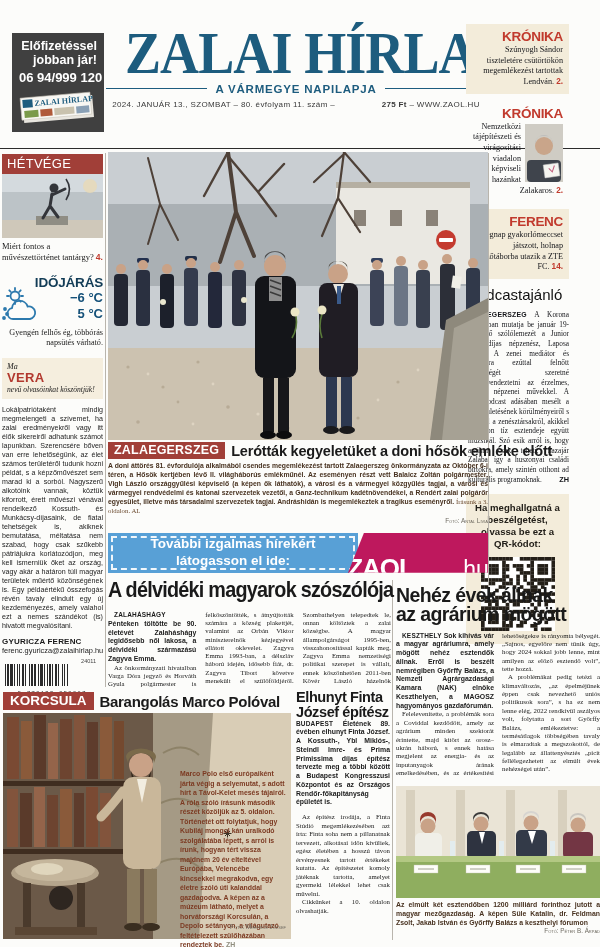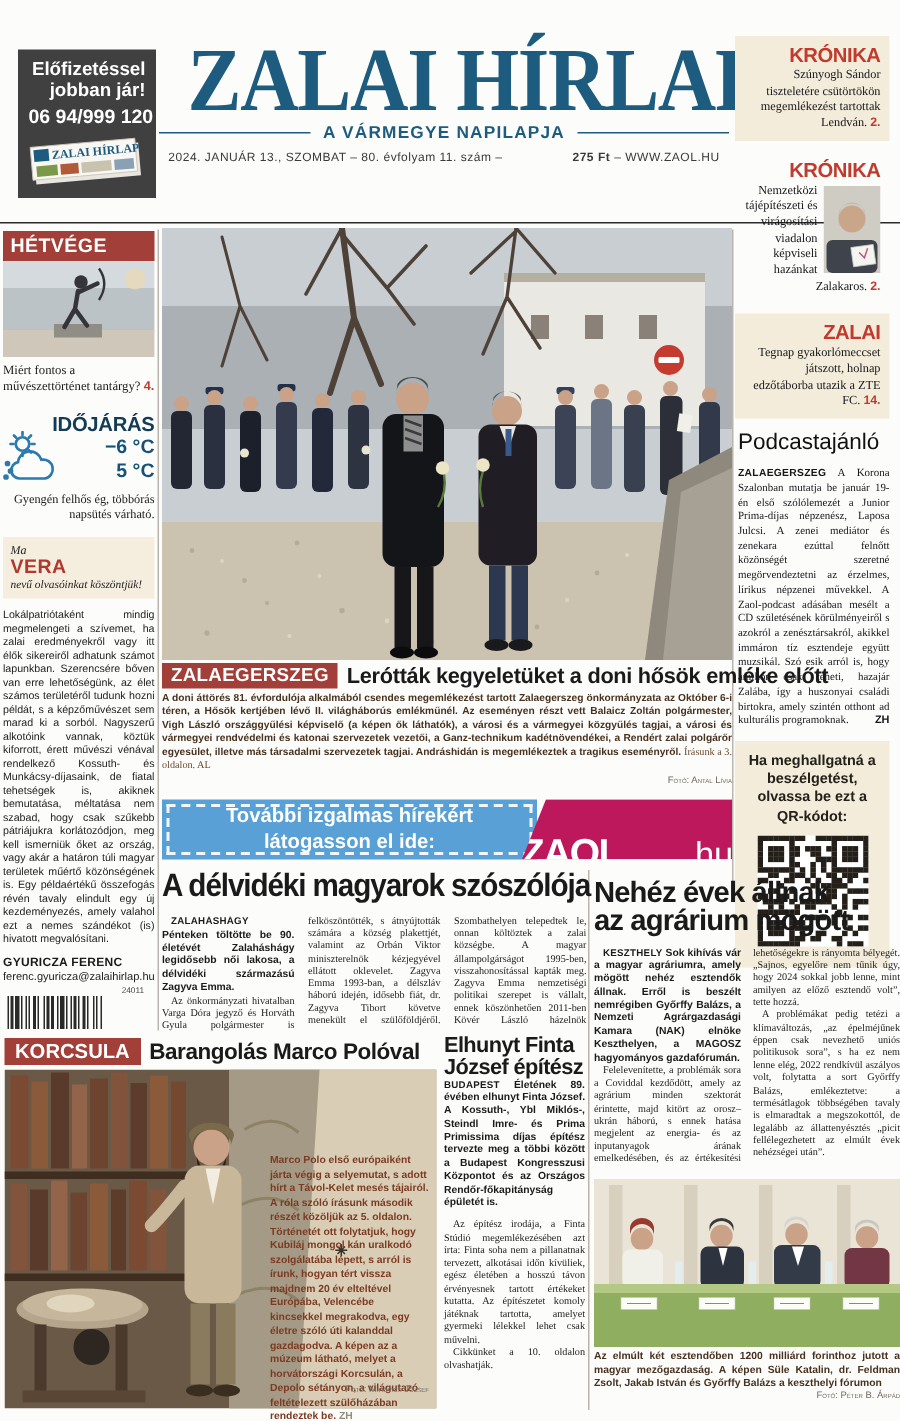--- a/index.html
+++ b/index.html
@@ -23,39 +23,39 @@
   .dateline b{font-weight:bold;margin-left:44px;}
   .header-rule{position:absolute;left:0;top:148px;width:600px;border-top:1.6px solid #2b2b2b;}
 
   
   .vrule{position:absolute;width:1px;background:#b9b5ad;}
   #rule-left{left:105px;top:153px;height:534px;}
   #rule-right{left:488px;top:153px;height:436px;}
   #rule-mid{left:392px;top:580px;height:360px;}
 
   
-  #right-col{position:absolute;left:490px;top:24px;width:103px;box-sizing:border-box;}
+  #right-col{position:absolute;left:466px;top:24px;width:103px;box-sizing:border-box;}
   .brief{padding:5px 6px 6px;margin-bottom:7px;text-align:right;}
   .brief.beige{background:#f3ecda;}
   .brief-label{color:#c13a2d;font-weight:bold;font-size:13.5px;letter-spacing:-.3px;}
   .brief-text{font-family:"Liberation Serif",serif;font-size:8.2px;line-height:1.3;margin-top:1px;color:#15161a;}
   .pg{color:#c13a2d;font-weight:bold;font-family:"Liberation Sans",sans-serif;}
   .brief-photo{float:right;margin:2px 0 2px 4px;}
   #podcast{margin-top:3px;padding-left:2px;}
   .podcast-title{font-size:15px;color:#111;margin:3px 0 7px;font-weight:normal;}
   .podcast-body{font-family:"Liberation Serif",serif;font-size:7.3px;line-height:1.33;text-align:justify;color:#15161a;}
   .loc-inline{font-family:"Liberation Sans",sans-serif;font-weight:bold;font-size:.94em;letter-spacing:.2px;}
   .podcast-sign{font-family:"Liberation Sans",sans-serif;font-weight:bold;float:right;}
   #qr-box{background:#f3ecda;padding:8px 6px 9px;margin-top:9px;text-align:center;}
   .qr-text{font-weight:bold;font-size:9.6px;line-height:1.28;color:#23201a;}
   #qr-svg{margin-top:6px;background:#fff;}
 
   
   #sidebar{position:absolute;left:2px;top:154px;width:101px;}
-  .hetvege-header{background:#a13f38;color:#fff;font-weight:bold;font-size:13px;padding:2px 5px 3px;letter-spacing:.3px;}
+  .hetvege-header{background:#a13f38;color:#fff;font-weight:normal;font-size:13px;padding:2px 5px 3px;letter-spacing:.3px;}
   .hetvege-caption{font-family:"Liberation Serif",serif;font-size:8.5px;line-height:1.3;margin-top:3px;}
   .weather{position:relative;margin-top:12px;text-align:right;}
   .weather-label{font-weight:bold;font-size:13.5px;color:#123c56;letter-spacing:-.2px;}
   .weather-temp{font-weight:bold;font-size:13px;color:#155179;line-height:1.25;}
   .weather-icon{position:absolute;left:0;top:12px;}
   .weather-desc{font-family:"Liberation Serif",serif;font-size:8.2px;line-height:1.3;text-align:right;margin-top:5px;}
   .nameday{background:#f5eede;margin-top:9px;padding:4px 5px 5px;}
   .nameday-prefix{font-family:"Liberation Serif",serif;font-style:italic;font-size:8px;}
   .nameday-name{color:#b2382e;font-weight:bold;font-size:13px;letter-spacing:.3px;line-height:1.1;}
   .nameday-suffix{font-family:"Liberation Serif",serif;font-style:italic;font-size:7.6px;}
@@ -169,21 +169,21 @@
         <path d="M10,20 a9,9 0 0 1 18,0 l-2,-6 a9,6 0 0 0 -14,0 z" fill="#b9b9b9"></path>
         <g transform="rotate(-8 26 46)">
             <rect x="19" y="40" width="15" height="13" fill="#f5f5f0" stroke="#ccc" stroke-width=".5"></rect>
             <path d="M24,44 l3,4 l3,-6" stroke="#c05a7a" stroke-width="1" fill="none"></path>
           </g>
       </svg>
       <span>Nemzetközi tájépítészeti és virágosítási viadalon képviseli hazánkat Zalakaros. </span><span class="pg">2.</span>
     </div>
   </div>
   <div class="brief beige">
-    <div class="brief-label">ZALAI</div>
+    <div class="brief-label">FERENC</div>
     <div class="brief-text serif"><span>Tegnap gyakorlómeccset játszott, holnap edzőtáborba utazik a ZTE FC. </span><span class="pg">14.</span></div>
   </div>
 
   <div id="podcast">
     <div class="podcast-title">Podcastajánló</div>
     <div class="podcast-body"><span class="loc-inline">ZALAEGERSZEG</span><span> A Korona Szalonban mutatja be január 19-én első szólólemezét a Junior Prima-díjas népzenész, Laposa Julcsi. A zenei mediátor és zenekara ezúttal felnőtt közönségét szeretné megörvendeztetni az érzelmes, lírikus népzenei művekkel. A Zaol-podcast adásában mesélt a CD születésének körülményeiről s azokról a zenésztársakról, akikkel immáron tíz esztendeje együtt muzsikál. Szó esik arról is, hogy amikor csak teheti, hazajár Zalába, így a huszonyai családi birtokra, amely szintén otthont ad kulturális programoknak. </span><span class="podcast-sign">ZH</span></div>
   </div>
 
   <div id="qr-box">
     <div class="qr-text">Ha meghallgatná a beszélgetést, olvassa be ezt a QR-kódot:</div>

